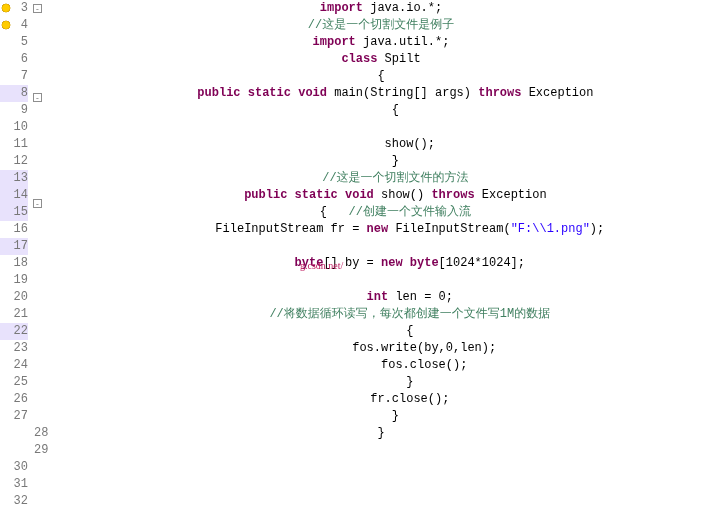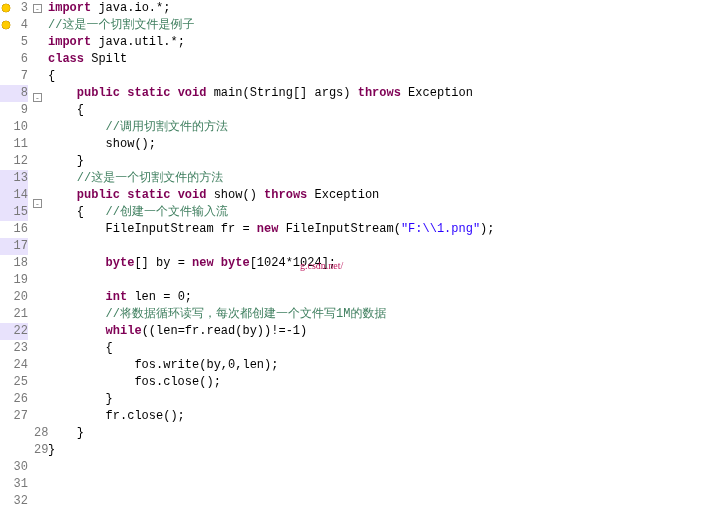--- a/index.html
+++ b/index.html
@@ -61,20 +61,21 @@
       text-align: center;
       color: #666;
       background: #fff;
     }
     .fold-row {
       height: 17px;
     }
     .code {
       flex: 1;
       padding-left: 4px;
+      text-align: center;
     }
     .code-line {
       height: 17px;
       line-height: 17px;
       white-space: pre;
     }
     .kw { color: #7f0055; font-weight: bold; }
     .com { color: #3f7f5f; }
     .str { color: #2a00ff; }
     .txt { color: #000; }
@@ -163,33 +164,32 @@
       <div class="fold-row"></div>
     </div>
   <div class="code" id="code">
       <div class="code-line"><span class="kw">import</span><span class="txt"> java.io.*;</span></div>
       <div class="code-line"><span class="com">//这是一个切割文件是例子</span></div>
       <div class="code-line"><span class="kw">import</span><span class="txt"> java.util.*;</span></div>
       <div class="code-line"><span class="kw">class</span><span class="txt"> Spilt</span></div>
       <div class="code-line"><span class="txt">{</span></div>
       <div class="code-line"><span class="txt">    </span><span class="kw">public</span><span class="txt"> </span><span class="kw">static</span><span class="txt"> </span><span class="kw">void</span><span class="txt"> main(String[] args) </span><span class="kw">throws</span><span class="txt"> Exception</span></div>
       <div class="code-line"><span class="txt">    {</span></div>
-      <div class="code-line"><span class="txt">        </span><span class="com">//调用切割文件的方法</span></div>
+      <div class="code-line"><span class="txt">        </span></div>
       <div class="code-line"><span class="txt">        </span><span class="txt">show</span><span class="txt">();</span></div>
       <div class="code-line"><span class="txt">    }</span></div>
       <div class="code-line"><span class="txt">    </span><span class="com">//这是一个切割文件的方法</span></div>
       <div class="code-line"><span class="txt">    </span><span class="kw">public</span><span class="txt"> </span><span class="kw">static</span><span class="txt"> </span><span class="kw">void</span><span class="txt"> show() </span><span class="kw">throws</span><span class="txt"> Exception</span></div>
       <div class="code-line"><span class="txt">    {   </span><span class="com">//创建一个文件输入流</span></div>
       <div class="code-line"><span class="txt">        FileInputStream fr = </span><span class="kw">new</span><span class="txt"> FileInputStream(</span><span class="str">"F:\\1.png"</span><span class="txt">);</span></div>
       <div class="code-line"><span class="txt">        </span></div>
       <div class="code-line"><span class="txt">        </span><span class="kw">byte</span><span class="txt">[] by = </span><span class="kw">new</span><span class="txt"> </span><span class="kw">byte</span><span class="txt">[1024*1024];</span></div>
       <div class="code-line"></div>
       <div class="code-line"><span class="txt">        </span><span class="kw">int</span><span class="txt"> len = 0;</span></div>
       <div class="code-line"><span class="txt">        </span><span class="com">//将数据循环读写，每次都创建一个文件写1M的数据</span></div>
-      <div class="code-line"><span class="txt">        </span><span class="kw">while</span><span class="txt">((len=fr.read(by))!=-1)</span></div>
       <div class="code-line"><span class="txt">        {</span></div>
       <div class="code-line"><span class="txt">            fos.write(by,0,len);</span></div>
       <div class="code-line"><span class="txt">            fos.close();</span></div>
       <div class="code-line"><span class="txt">        }</span></div>
       <div class="code-line"><span class="txt">        fr.close();</span></div>
       <div class="code-line"><span class="txt">    }</span></div>
       <div class="code-line"><span class="txt">}</span></div>
       <div class="code-line"></div>
     </div>
 </div>

